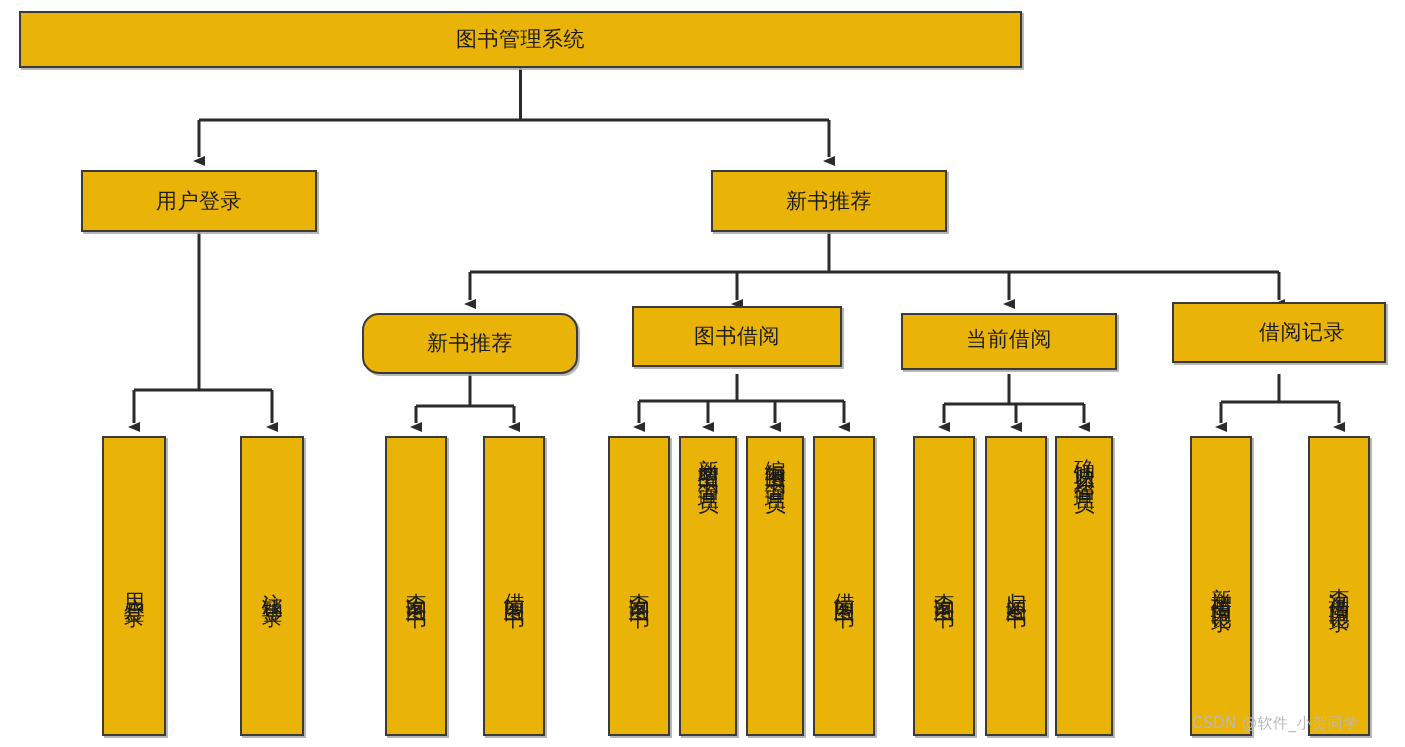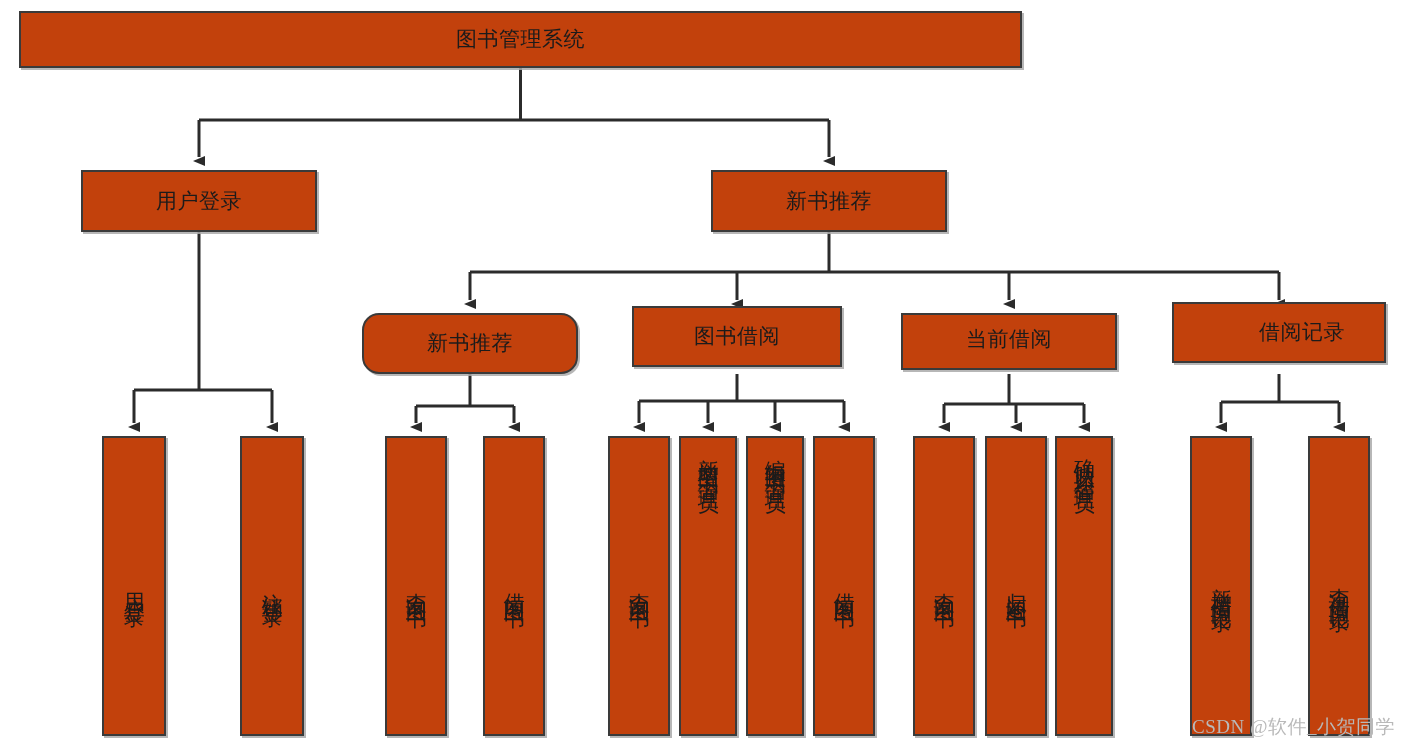--- a/index.html
+++ b/index.html
@@ -24,21 +24,21 @@
     position: absolute;
     left: 0;
     top: 0;
     width: 1405px;
     height: 747px;
     pointer-events: none;
   }
   .node {
     position: absolute;
     box-sizing: border-box;
-    background: #c2410c;
+    background: #eab308;
     border: 2.5px solid #3a3a3a;
     box-shadow: 2px 2px 0 0 rgba(170,170,170,0.85);
     display: flex;
     align-items: center;
     justify-content: center;
     color: #1b1b1b;
   }
   .node-label {
     font-size: 21px;
     line-height: 1.25;
@@ -58,26 +58,25 @@
     white-space: normal;
     letter-spacing: 5px;
     font-size: 21px;
   }
   .node.vertical.centered {
     align-items: center;
     padding-top: 0;
   }
   .watermark {
     position: absolute;
-    font-size: 19px;
+    font-size: 15px;
     color: #b9b9b9;
     white-space: nowrap;
     user-select: none;
     letter-spacing: 0.5px;
-    font-family: Liberation Serif, serif;
   }
 </style>
 </head>
 <body>
 
 <div id="diagram-root">
   <svg id="connectors" viewBox="0 0 1405 747" xmlns="http://www.w3.org/2000/svg">
       <defs>
         <marker id="arw" markerWidth="10" markerHeight="12" refX="1" refY="6" orient="auto" markerUnits="userSpaceOnUse">
           <path d="M0,0 L10,0 L5,12 Z" fill="#2b2b2b"></path>

